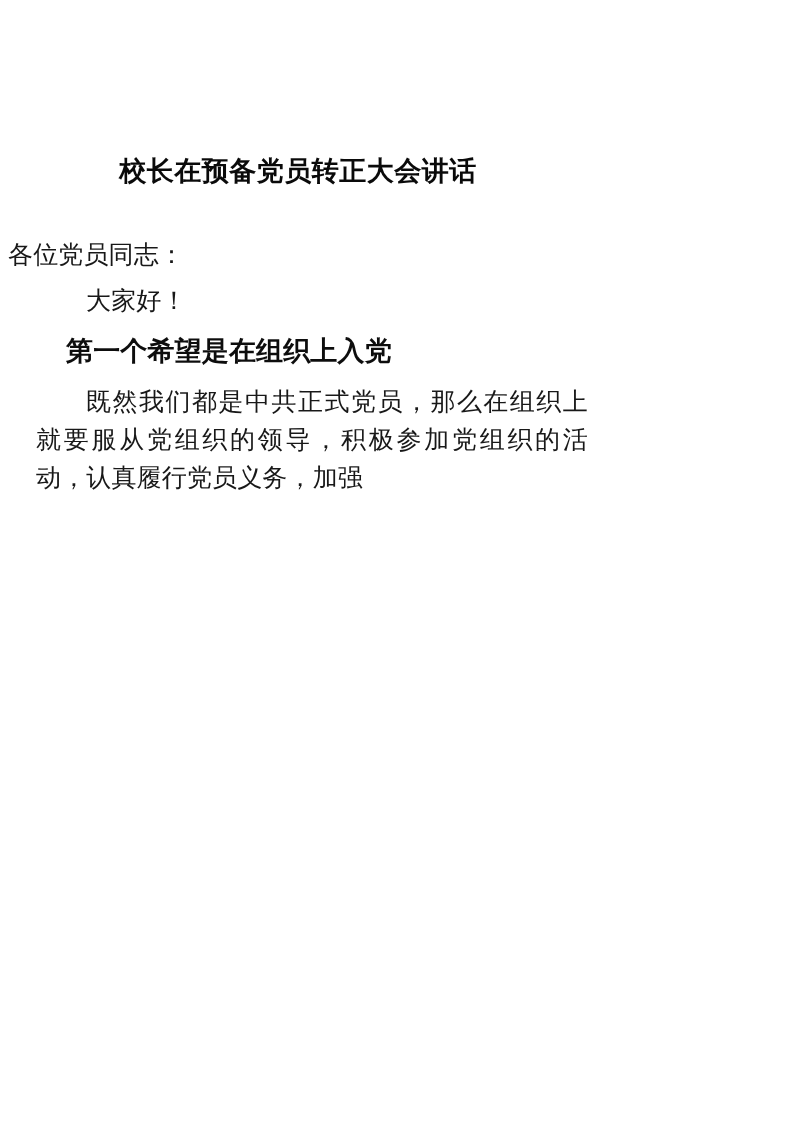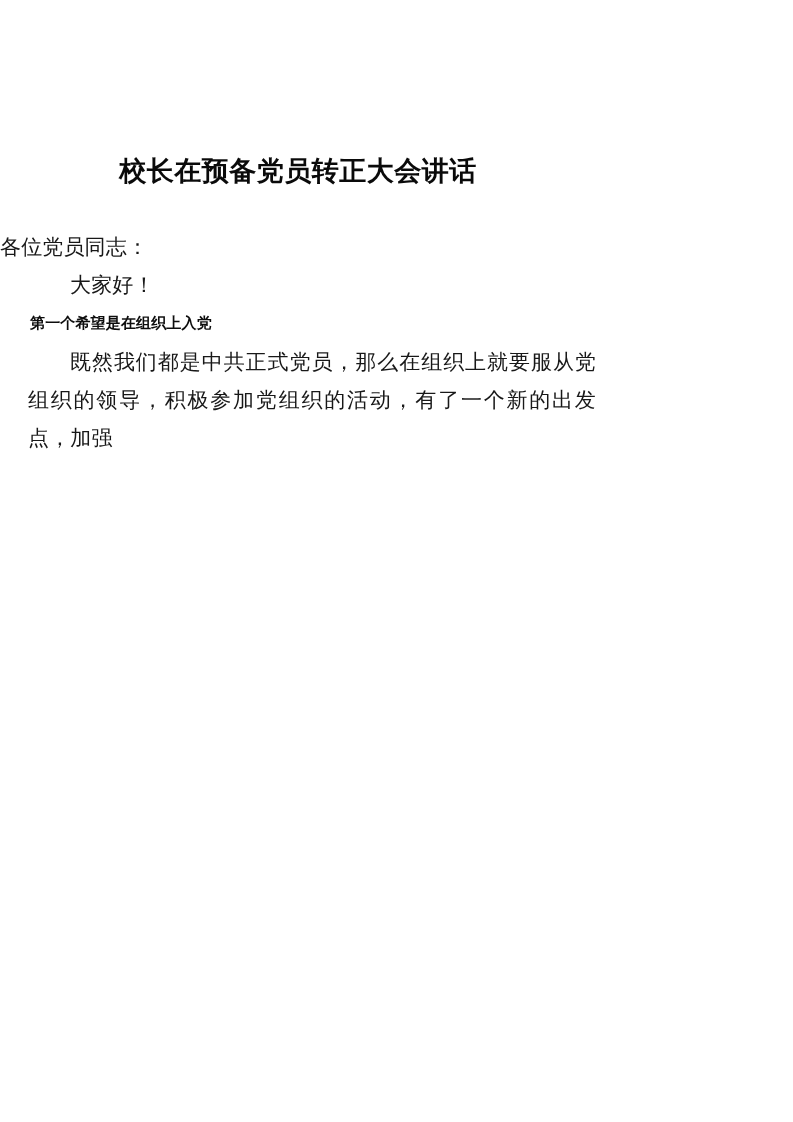--- a/index.html
+++ b/index.html
@@ -35,46 +35,46 @@
     letter-spacing: 0.5px;
     color: #0a0a0a;
     position: absolute;
     top: 152px;
     left: 0;
     width: 596px;
     white-space: nowrap;
   }
 
   p.para {
-    margin: 0;
+    margin: 8px;
     padding: 0;
     font-family: "DejaVu Serif", "Liberation Serif", serif;
-    font-size: 21px;
+    font-size: 25px;
     line-height: 38.2px;
     color: #181818;
     text-align: justify;
     text-justify: inter-ideograph;
     letter-spacing: 0.15px;
     word-break: break-all;
   }
 
   p.indent {
     text-indent: 2em;
     padding-left: 28px;
   }
 
   p.noindent {
     text-indent: 0;
   }
 
   p.subhead {
-    margin: 0;
+    margin: 12px;
     padding: 0;
     font-family: "DejaVu Serif", "Liberation Serif", serif;
-    font-size: 15px;
+    font-size: 27px;
     line-height: 38.2px;
     font-weight: bold;
     color: #0d0d0d;
     text-indent: 2em;
     text-align: left;
     letter-spacing: 0.15px;
   }
 
   
   .clip-bottom {
@@ -97,17 +97,17 @@
 
     <p class="para noindent">各位党员同志：</p>
 
     <p class="para indent">大家好！</p>
 
 
 
 
     <p class="subhead">第一个希望是在组织上入党</p>
 
-    <p class="para indent">既然我们都是中共正式党员，那么在组织上就要服从党组织的领导，积极参加党组织的活动，有了一个新的出发点，加强</p>
+    <p class="para indent">既然我们都是中共正式党员，那么在组织上就要服从党组织的领导，积极参加党组织的活动，认真履行党员义务，加强</p>
 
   </div>
 
 </div>
 
 </body></html>

